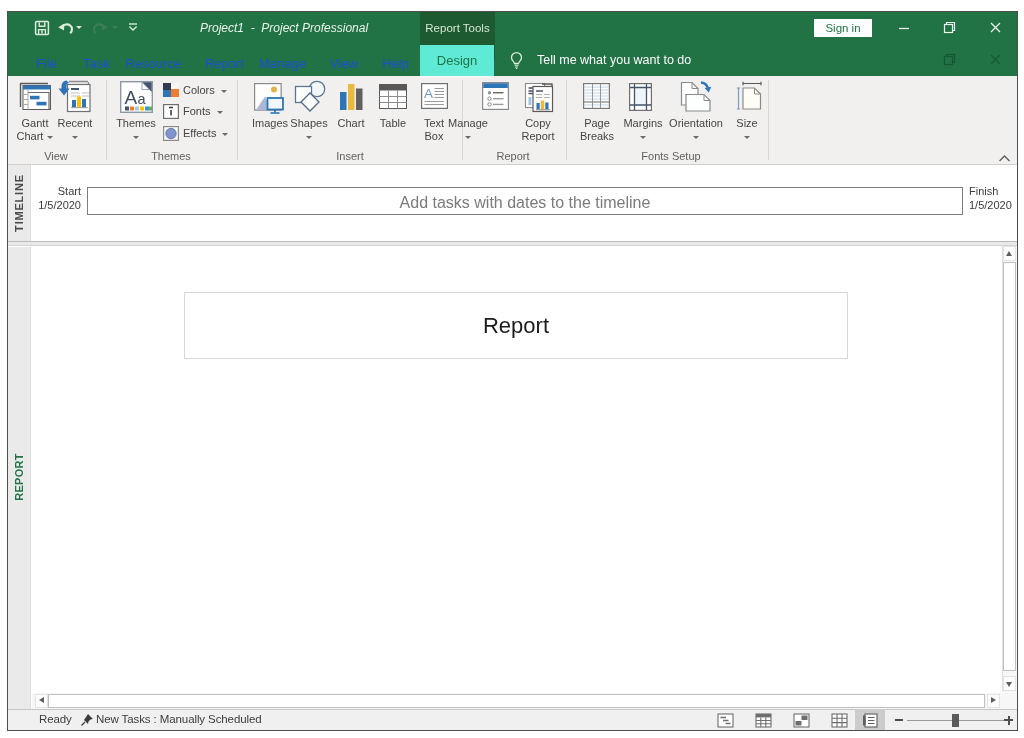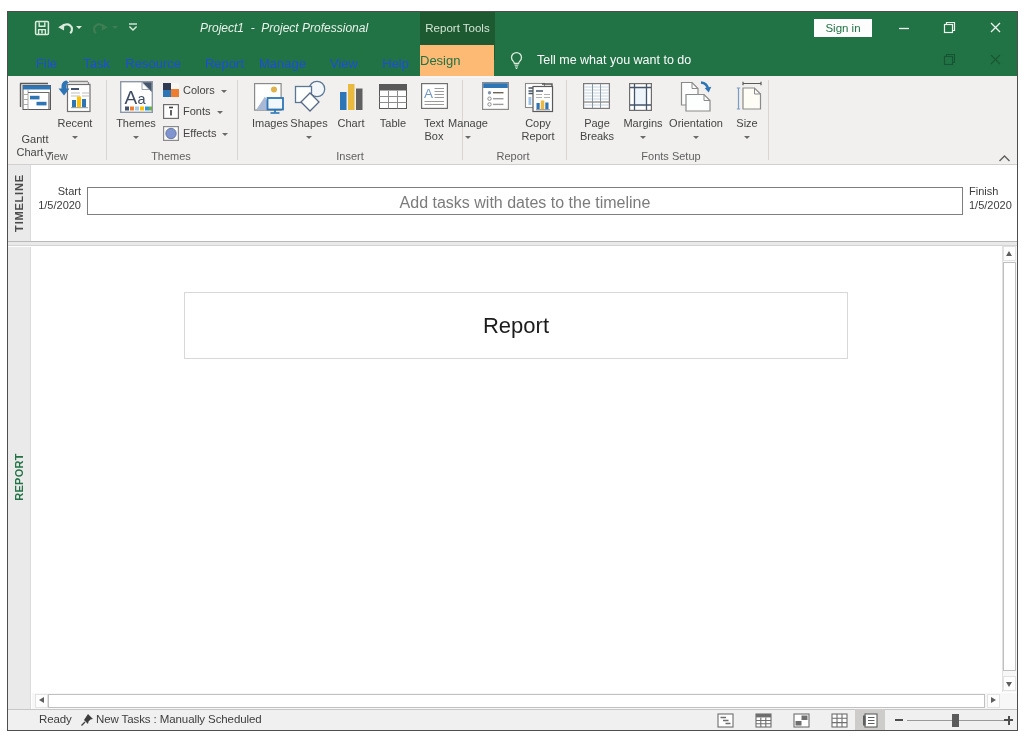--- a/index.html
+++ b/index.html
@@ -6,21 +6,21 @@
 html,body { width:1024px; height:738px; background:#ffffff; font-family:"Liberation Sans", sans-serif; overflow:hidden; }
 .abs { position:absolute; }
 #win { position:absolute; left:7px; top:11px; width:1011px; height:720px; border:1px solid #4e4e4e; z-index:50; pointer-events:none; }
 
 #titlebar { position:absolute; left:8px; top:12px; width:1009px; height:32px; background:#217346; }
 #menubar { position:absolute; left:8px; top:44px; width:1009px; height:32px; background:#217346; }
 .ttxt { position:absolute; color:#ebf2eb; font-size:12px; white-space:nowrap; }
 #rpt-tools { position:absolute; left:420px; top:12px; width:75px; height:48px; background:#1d5a31; color:#d5e6d5; font-size:11.5px; text-align:center; line-height:32px; }
 #signin { position:absolute; left:814px; top:19px; width:58px; height:18px; background:#fdfdfd; color:#217346; font-size:11.5px; text-align:center; line-height:18px; }
 .menu-item { position:absolute; top:48px; height:32px; line-height:32px; color:#1d4ed8; font-size:13px; text-align:right; white-space:nowrap; }
-#design-tab { position:absolute; left:420px; top:45px; width:74px; height:31px; background:#fdba74; color:#217346; font-size:13px; text-align:left; line-height:31px; }
+#design-tab { position:absolute; left:420px; top:45px; width:74px; height:31px; background:#5eead4; color:#217346; font-size:13px; text-align:center; line-height:31px; }
 
 #ribbon { position:absolute; left:8px; top:76px; width:1009px; height:89px; background:#f1f0ee; border-bottom:1px solid #d2cfcc; }
 .gsep { position:absolute; top:80px; width:1px; height:80px; background:#d8d5d2; }
 .glabel { position:absolute; top:149px; height:14px; line-height:14px; font-size:11px; color:#5f5f5f; text-align:center; white-space:nowrap; }
 .blabel { position:absolute; font-size:11px; color:#444; text-align:center; white-space:nowrap; line-height:13px; }
 .rsmall { position:absolute; font-size:11px; color:#444; white-space:nowrap; line-height:15px; }
 .dda { display:inline-block; width:0; height:0; border-left:3px solid transparent; border-right:3px solid transparent; border-top:3.5px solid #6a6a6a; vertical-align:middle; margin-left:3px; }
 .ddb { position:absolute; width:0; height:0; border-left:3px solid transparent; border-right:3px solid transparent; border-top:3.5px solid #6a6a6a; }
 
 #tl { position:absolute; left:8px; top:165px; width:1009px; height:76px; background:#fff; }
@@ -238,21 +238,21 @@
   <path d="M6 14.5 H24 L30 20.5 V31 H6 Z" fill="#fdfefe" stroke="#8a8a8a" stroke-width="1.2"></path>
   <path d="M24 14.5 L24 20.5 L30 20.5" fill="none" stroke="#8a8a8a" stroke-width="1"></path>
 </svg>
 <svg class="abs" style="left:736px; top:81px;" width="26" height="30" viewBox="0 0 26 30">
   <path d="M7 2.5 H25 M7 0.8 V4.2 M25 0.8 V4.2" fill="none" stroke="#595959" stroke-width="1.2"></path>
   <path d="M2.5 7 V28 M0.8 7 H4.2 M0.8 28 H4.2" fill="none" stroke="#7a9cc4" stroke-width="1.2"></path>
   <path d="M7 7 H18.5 L24.5 13 V28 H7 Z" fill="#fdfdf6" stroke="#8a8a8a" stroke-width="1.2"></path>
   <path d="M18.5 7 L18.5 13 L24.5 13" fill="none" stroke="#8a8a8a" stroke-width="1"></path>
 </svg>
 
-<div class="blabel" style="left:11px; top:133px; width:48px;text-align:center;">Gantt<br>Chart <span class="dda" style="margin-left:1px;"></span></div>
+<div class="blabel" style="left:11px; top:117px; width:48px;text-align:center;">Gantt<br>Chart <span class="dda" style="margin-left:1px;"></span></div>
 <div class="blabel" style="left:53px; top:117px; width:44px;">Recent<br><span class="dda" style="margin-left:0;"></span></div>
 <div class="blabel" style="left:112px; top:117px; width:48px;">Themes<br><span class="dda" style="margin-left:0;"></span></div>
 <div class="rsmall" style="left:183px; top:83px;">Colors <span class="dda"></span></div>
 <div class="rsmall" style="left:183px; top:104px;">Fonts <span class="dda"></span></div>
 <div class="rsmall" style="left:183px; top:126px;">Effects <span class="dda"></span></div>
 <div class="blabel" style="left:248px; top:117px; width:44px;">Images</div>
 <div class="blabel" style="left:287px; top:117px; width:44px;">Shapes<br><span class="dda" style="margin-left:0;"></span></div>
 <div class="blabel" style="left:333px; top:117px; width:36px;">Chart</div>
 <div class="blabel" style="left:375px; top:117px; width:36px;">Table</div>
 <div class="blabel" style="left:419px; top:117px; width:30px;">Text<br>Box</div>

